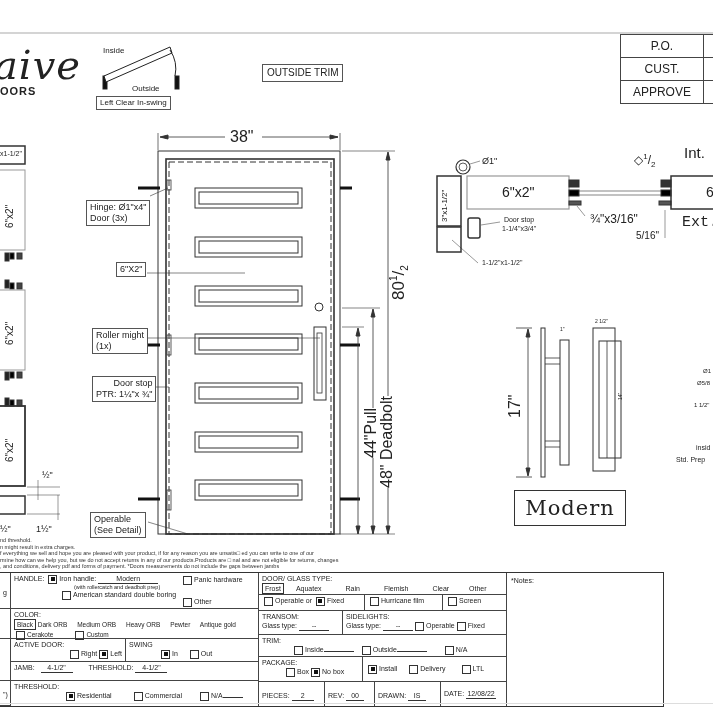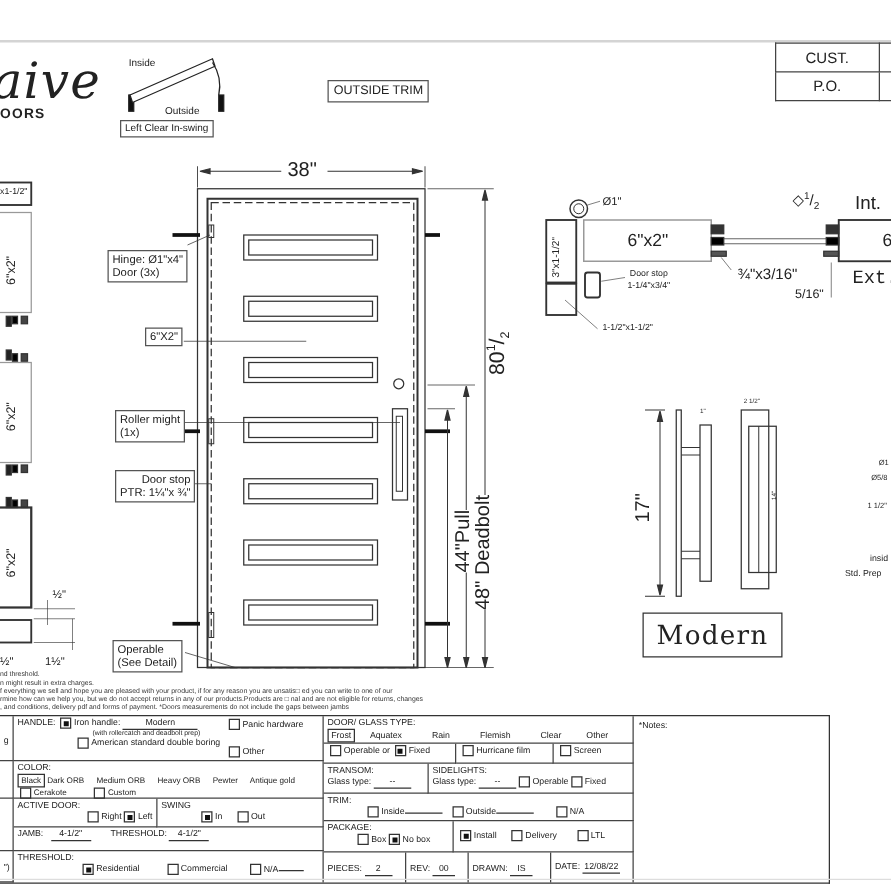--- a/index.html
+++ b/index.html
@@ -175,25 +175,29 @@
 
 <div class="abs small" style="left:103px;top:46px;">Inside</div>
 <div class="abs small" style="left:132px;top:84px;">Outside</div>
 <div class="box" style="left:96px;top:96px;font-size:8px;line-height:10px;">Left Clear In-swing</div>
 
 <div class="box" style="left:262px;top:64px;font-size:10px;line-height:14px;padding:1px 4px;">OUTSIDE TRIM</div>
 
 <table class="potable">
   <tbody>
       <tr>
+        <td class="lbl">P.O.</td>
+        <td class="val"></td>
+      </tr>
+  <tr>
         <td class="lbl">CUST.</td>
         <td class="val"></td>
       </tr>
   <tr>
-        <td class="lbl">P.O.</td>
+        <td class="lbl">APPROVE</td>
         <td class="val"></td>
       </tr>
 </tbody>
   </table>
 
 <div class="abs dimtxt" style="left:230px;top:128px;">38"</div>
 <div class="abs" style="left:388px;top:300px;transform:rotate(-90deg);transform-origin:left top;font-size:17px;white-space:nowrap;"><span>80</span><sup style="font-size:10px">1</sup>/<sub style="font-size:10px">2</sub></div>
 <div class="abs" style="left:378px;top:488px;transform:rotate(-90deg);transform-origin:left top;font-size:16px;white-space:nowrap;background:#fff;">48" Deadbolt</div>
 <div class="abs" style="left:362px;top:458px;transform:rotate(-90deg);transform-origin:left top;font-size:16px;white-space:nowrap;background:#fff;">44"Pull</div>
 
@@ -228,21 +232,21 @@
 <div class="abs" style="left:502px;top:184px;font-size:14px;">6"x2"</div>
 <div class="abs" style="left:706px;top:184px;font-size:14px;">6</div>
 <div class="abs" style="left:502px;top:215px;font-size:7px;line-height:9px;text-align:center;">
     <div>Door stop</div>
     <div>1-1/4"x3/4"</div>
   </div>
 <div class="abs" style="left:482px;top:259px;font-size:7px;">1-1/2"x1-1/2"</div>
 <div class="abs" style="left:634px;top:152px;font-size:12px;">◇<sup style="font-size:8px">1</sup>/<sub style="font-size:8px">2</sub></div>
 <div class="abs" style="left:590px;top:212px;font-size:12px;">¾"x3/16"</div>
 <div class="abs" style="left:636px;top:230px;font-size:10px;">5/16"</div>
-<div class="abs" style="left:684px;top:154px;font-size:15px;">Int.</div>
+<div class="abs" style="left:684px;top:144px;font-size:15px;">Int.</div>
 <div class="abs" style="left:682px;top:214px;font-size:15px;font-family:Liberation Mono, monospace;">Ext.</div>
 
 <div class="abs" style="left:506px;top:418px;transform:rotate(-90deg);transform-origin:left top;font-size:16px;">17"</div>
 <div class="abs" style="left:595px;top:318px;font-size:5px;">2 1/2"</div>
 <div class="abs" style="left:560px;top:326px;font-size:5px;">1"</div>
 <div class="abs" style="left:617px;top:400px;font-size:5px;transform:rotate(-90deg);transform-origin:left top;">14"</div>
 <div class="modern">Modern</div>
 
 <div class="abs" style="left:703px;top:368px;font-size:6px;">Ø1</div>
 <div class="abs" style="left:697px;top:380px;font-size:6px;">Ø5/8</div>

